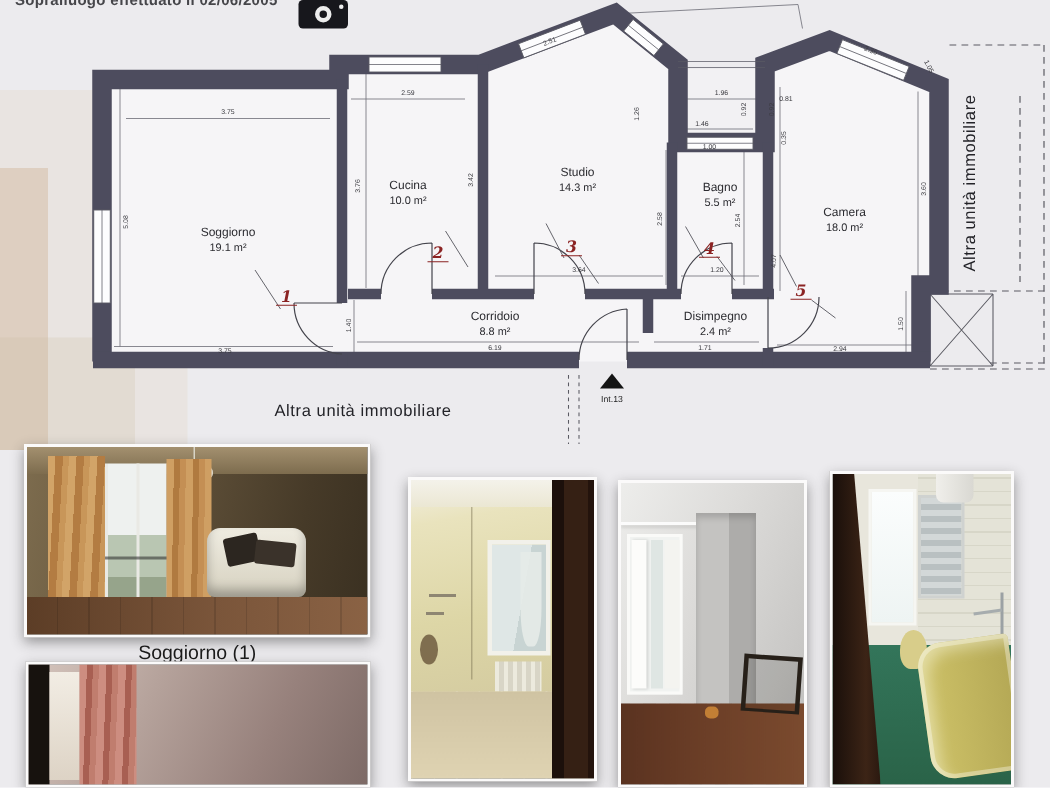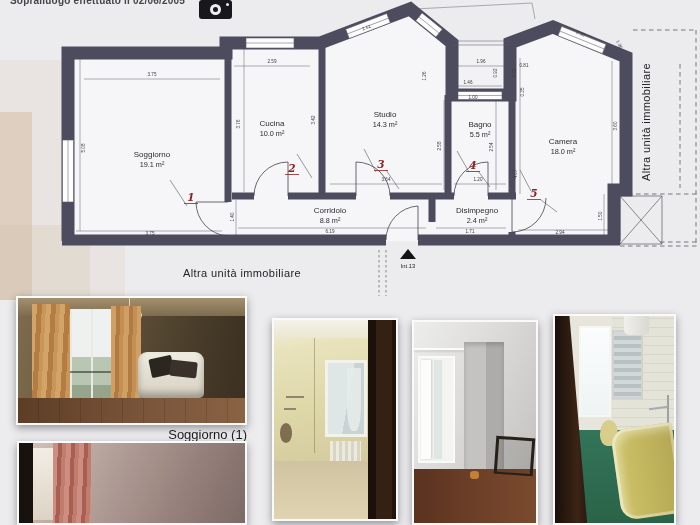--- a/index.html
+++ b/index.html
@@ -28,21 +28,21 @@
   .win{fill:#fdfdfe;stroke:#5a5a64;stroke-width:.6;}
   .winl{stroke:#5a5a64;stroke-width:.5;fill:none;}
   .lead{stroke:#55555c;stroke-width:.6;fill:none;}
   .redu{stroke:#8b2323;stroke-width:.8;fill:none;}
   .photo{position:absolute;border:2px solid #fbfafa;box-shadow:0 3px 8px rgba(40,40,40,.45);overflow:hidden;background:#777;}
   .photo1{left:16px;top:296px;width:231px;height:129px;}
   .photo2{left:17px;top:441px;width:230px;height:84px;}
   .photo3{left:272px;top:318px;width:126px;height:203px;}
   .photo4{left:412px;top:320px;width:126px;height:205px;}
   .photo5{left:553px;top:314px;width:123px;height:211px;}
-  .caption{position:absolute;left:16px;top:427px;width:231px;text-align:right;font-size:13px;color:#1b1b1b;}
+  .caption{position:absolute;left:16px;top:427px;width:231px;text-align:center;font-size:13px;color:#1b1b1b;}
   .l{position:absolute;}
 </style>
 </head>
 <body>
 
 <div class="stage">
 
   <div class="note">Sopralluogo effettuato il 02/06/2005</div>
   <div class="cam">
     <div class="cam-lens"></div>

